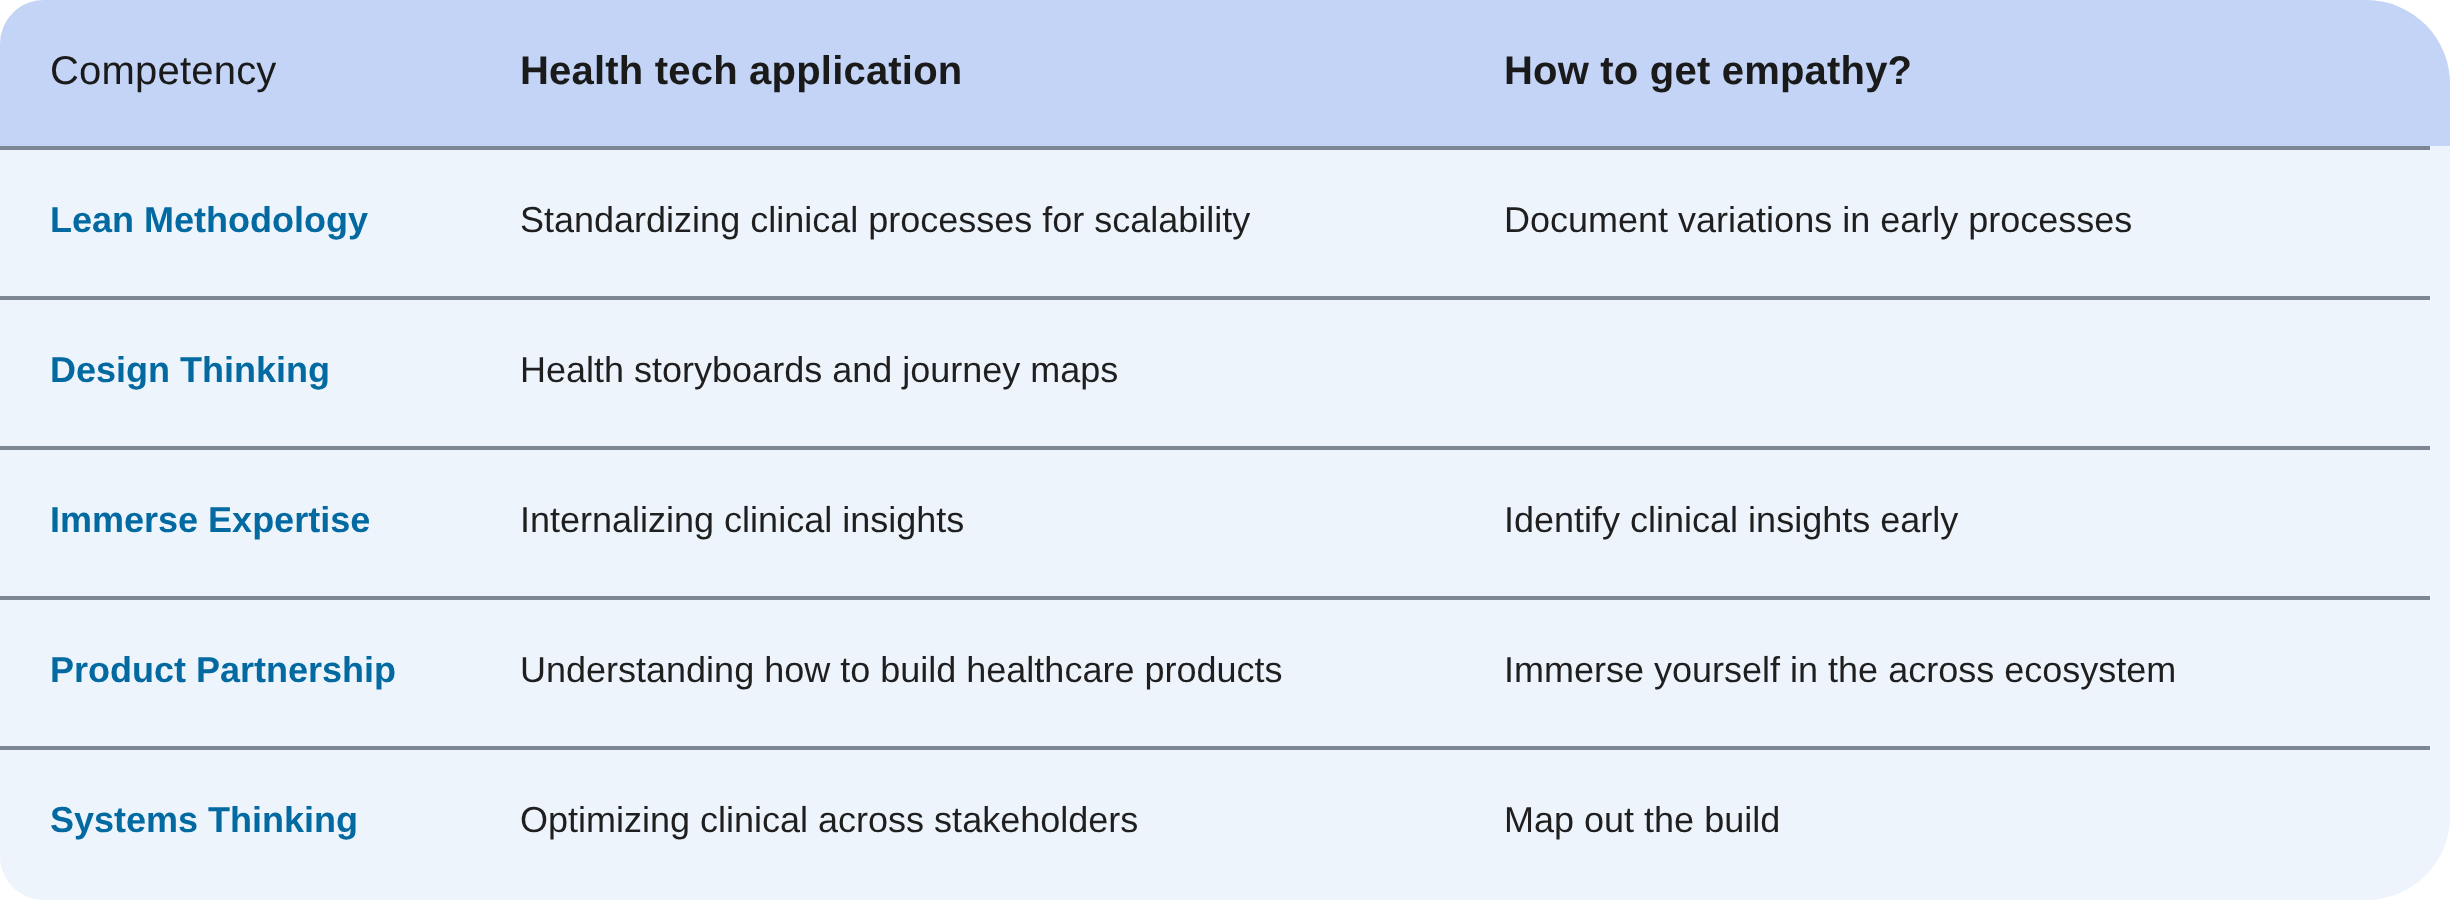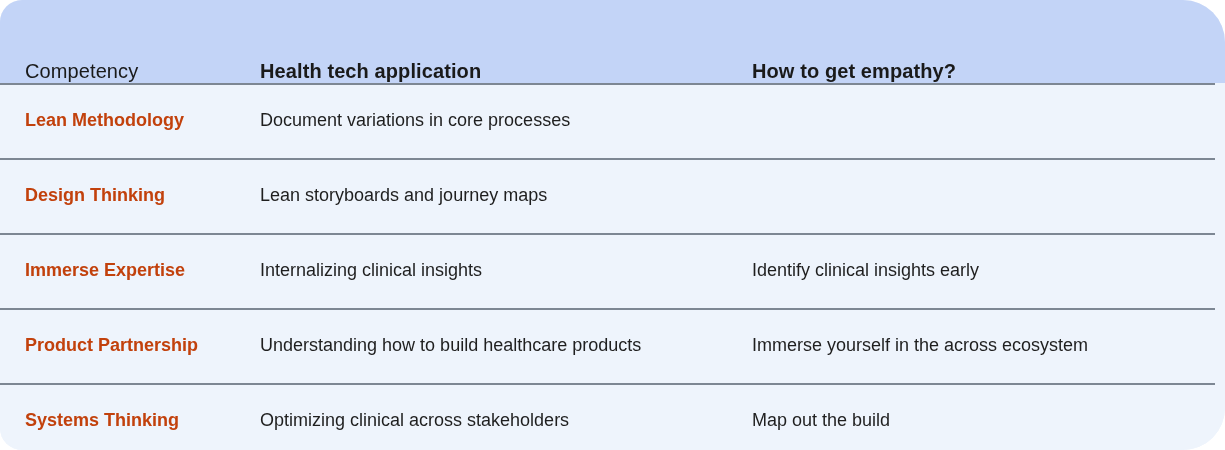--- a/index.html
+++ b/index.html
@@ -22,22 +22,22 @@
     background: #eef4fc;
     border-top-left-radius: 22px;
     border-bottom-left-radius: 22px;
     border-top-right-radius: 42px;
     border-bottom-right-radius: 42px;
     overflow: hidden;
   }
 
   .thead {
     display: flex;
-    align-items: flex-end;
-    height: 83px;
+    align-items: center;
+    height: 73px;
     background: #c3d4f7;
     box-sizing: border-box;
   }
 
   .tbody {
     display: block;
   }
 
   .trow {
     display: flex;
@@ -71,21 +71,21 @@
     color: #1a1a1a;
     letter-spacing: 0.1px;
     white-space: nowrap;
   }
   .th-regular { font-weight: 400; }
   .th-bold { font-weight: 700; }
 
   .cell-competency {
     font-size: 18px;
     font-weight: 700;
-    color: #c2410c;
+    color: #0369a1;
     white-space: nowrap;
   }
   .cell-body {
     font-size: 18px;
     font-weight: 400;
     color: #1f1f1f;
     white-space: nowrap;
   }
 </style>
 </head>
@@ -104,31 +104,34 @@
       <span class="th-text th-bold">How to get empathy?</span>
     </div>
   </div>
 
   <div class="tbody">
 
     <div class="trow">
       <div class="col col-1">
         <span class="cell-competency">Lean Methodology</span>
       </div>
+      <div class="col col-2">
+        <span class="cell-body">Standardizing clinical processes for scalability</span>
+      </div>
       <div class="col col-3">
-        <span class="cell-body">Document variations in core processes</span>
+        <span class="cell-body">Document variations in early processes</span>
       </div>
     </div>
 
     <div class="trow">
       <div class="col col-1">
         <span class="cell-competency">Design Thinking</span>
       </div>
       <div class="col col-3">
-        <span class="cell-body">Lean storyboards and journey maps</span>
+        <span class="cell-body">Health storyboards and journey maps</span>
       </div>
     </div>
 
     <div class="trow">
       <div class="col col-1">
         <span class="cell-competency">Immerse Expertise</span>
       </div>
       <div class="col col-2">
         <span class="cell-body">Internalizing clinical insights</span>
       </div>

